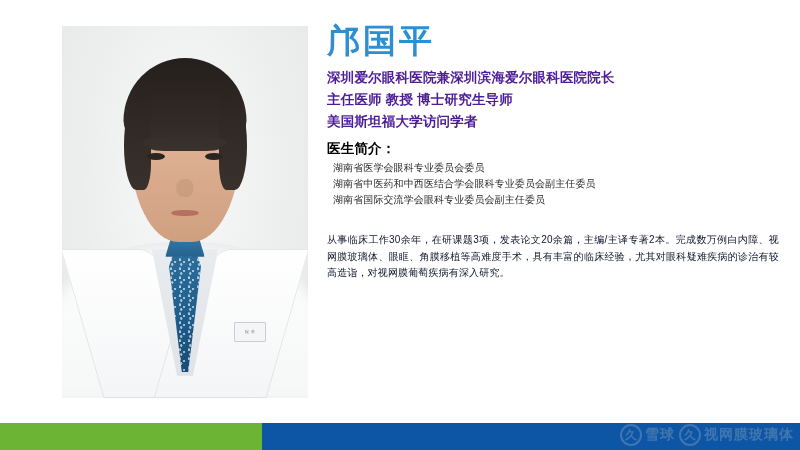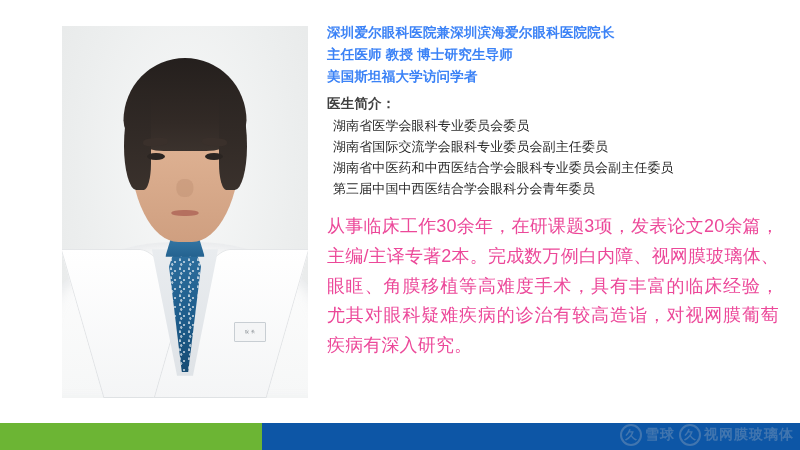--- a/index.html
+++ b/index.html
@@ -232,46 +232,46 @@
     font-weight: bold;
     color: #2e8fd0;
     letter-spacing: 3px;
     line-height: 1.18;
     margin-bottom: 6px;
   }
 
   .headline {
     font-size: 13.5px;
     font-weight: bold;
-    color: #3b82f6;
+    color: #4c1d95;
     line-height: 1.62;
     letter-spacing: .2px;
   }
 
   #bio-label {
     font-size: 13.5px;
     font-weight: bold;
-    color: #404040;
+    color: #000000;
     margin-top: 7px;
     margin-bottom: 2px;
     letter-spacing: .2px;
   }
 
   .credential {
-    font-size: 13px;
+    font-size: 10px;
     color: #2a2a2a;
     line-height: 1.62;
     letter-spacing: .1px;
     padding-left: 6px;
   }
 
   #summary {
-    margin-top: 13px;
-    font-size: 18px;
-    color: #ec4899;
+    margin-top: 24px;
+    font-size: 10px;
+    color: #0f172a;
     line-height: 1.66;
     letter-spacing: .15px;
     text-align: justify;
   }
 
   
   #bottom-bar {
     position: absolute;
     left: 0;
     bottom: 0;
@@ -338,31 +338,31 @@
     <div class="brow-l"></div>
     <div class="brow-r"></div>
     <div class="eye-l"></div>
     <div class="eye-r"></div>
     <div class="nose"></div>
     <div class="mouth"></div>
   </div>
 
   <div id="text-col">
 
+    <div id="doctor-name">邝国平</div>
 
     <div class="headline">深圳爱尔眼科医院兼深圳滨海爱尔眼科医院院长</div>
     <div class="headline">主任医师  教授  博士研究生导师</div>
     <div class="headline">美国斯坦福大学访问学者</div>
 
     <div id="bio-label">医生简介：</div>
 
     <div class="credential">湖南省医学会眼科专业委员会委员</div>
+    <div class="credential">湖南省中医药和中西医结合学会眼科专业委员会副主任委员</div>
     <div class="credential">湖南省国际交流学会眼科专业委员会副主任委员</div>
-    <div class="credential">湖南省中医药和中西医结合学会眼科专业委员会副主任委员</div>
-    <div class="credential">第三届中国中西医结合学会眼科分会青年委员</div>
 
     <div id="summary">从事临床工作30余年，在研课题3项，发表论文20余篇，主编/主译专著2本。完成数万例白内障、视网膜玻璃体、眼眶、角膜移植等高难度手术，具有丰富的临床经验，尤其对眼科疑难疾病的诊治有较高造诣，对视网膜葡萄疾病有深入研究。</div>
   </div>
 
   <div id="bottom-bar">
     <div id="bar-green"></div>
     <div id="bar-blue"></div>
   </div>
 
   <div id="watermark">

